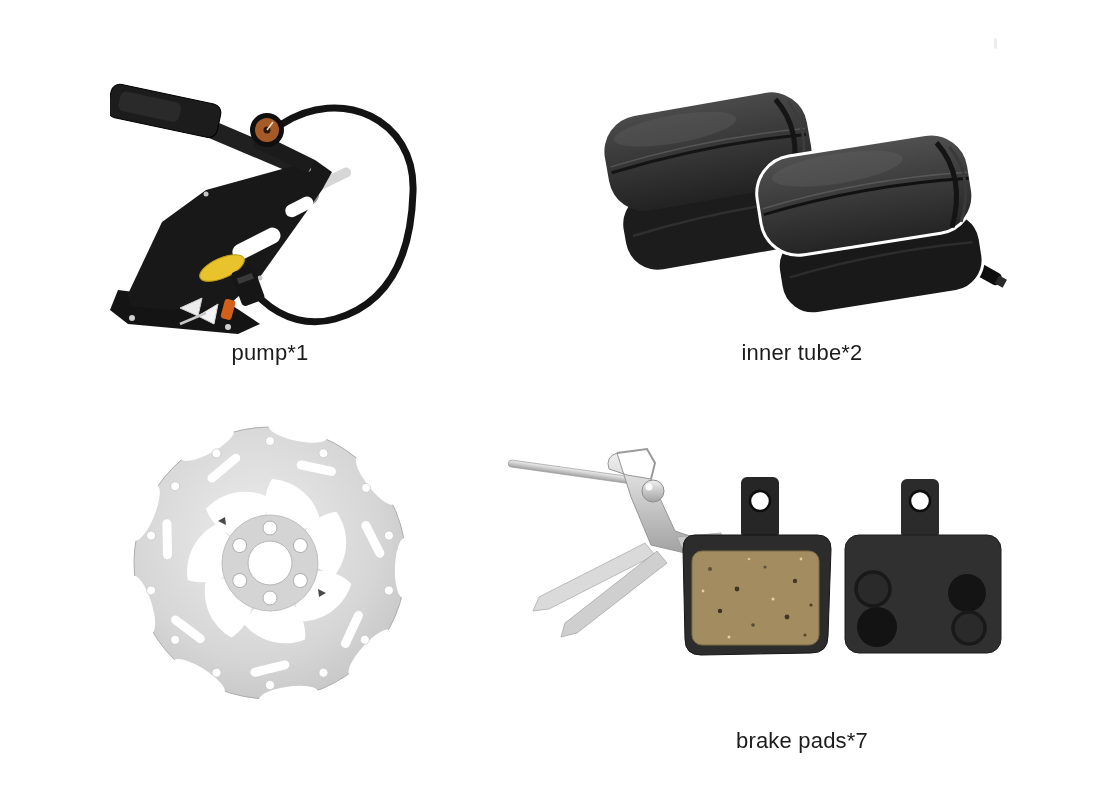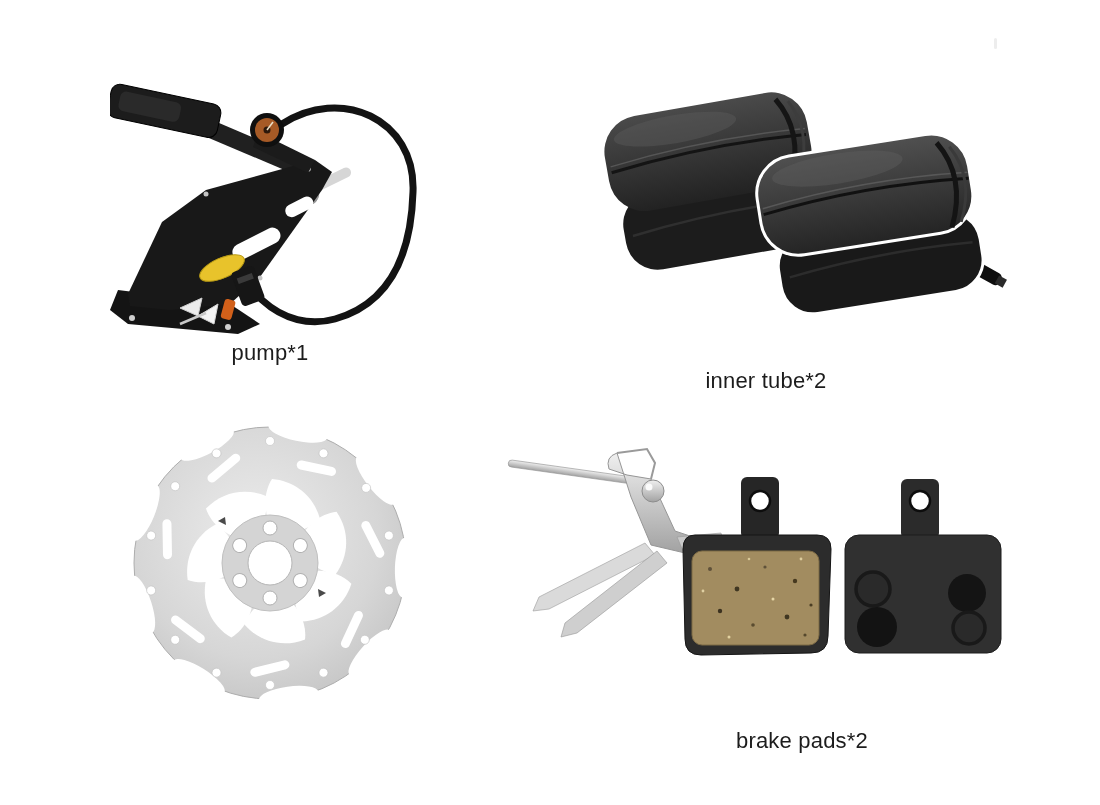--- a/index.html
+++ b/index.html
@@ -7,21 +7,21 @@
           font-family:"Liberation Sans",sans-serif;}
   .photo{position:absolute;}
   .photo svg{display:block;width:100%;height:100%;}
   .photo-pump {left:110px;top:72px;width:330px;height:270px;}
   .photo-tubes{left:565px;top:62px;width:450px;height:262px;}
   .photo-rotor{left:122px;top:420px;width:300px;height:287px;}
   .photo-pads {left:505px;top:438px;width:505px;height:262px;}
   .caption{position:absolute;width:400px;text-align:center;font-size:22px;font-weight:500;
            color:#1c1c1c;letter-spacing:.2px;}
   .cap-pump {left:70px; top:340px;}
-  .cap-tubes{left:566px;top:340px;margin-top:28px;}
+  .cap-tubes{left:602px;top:340px;}
   .cap-rotor{left:71px; top:729px;}
   .cap-pads {left:602px;top:728px;}
   .speck{position:absolute;left:994px;top:38px;width:3px;height:11px;background:#ededed;border-radius:2px;}
 </style>
 </head>
 <body>
 
 <div class="canvas">
 
   <div class="speck"></div>
@@ -344,15 +344,15 @@
         <circle cx="368" cy="150" r="17" fill="#2a2a2a" stroke="#191919" stroke-width="3.5"></circle>
         <circle cx="462" cy="154" r="19" fill="#141414"></circle>
         <circle cx="372" cy="188" r="20" fill="#131313"></circle>
         <circle cx="464" cy="189" r="16" fill="#2a2a2a" stroke="#191919" stroke-width="3.5"></circle>
       </g>
     </svg>
   </div>
 
   <div class="caption cap-pump">pump*1</div>
   <div class="caption cap-tubes">inner tube*2</div>
-  <div class="caption cap-pads">brake pads*2</div>
+  <div class="caption cap-pads">brake pads*7</div>
 
 </div>
 
 </body></html>

